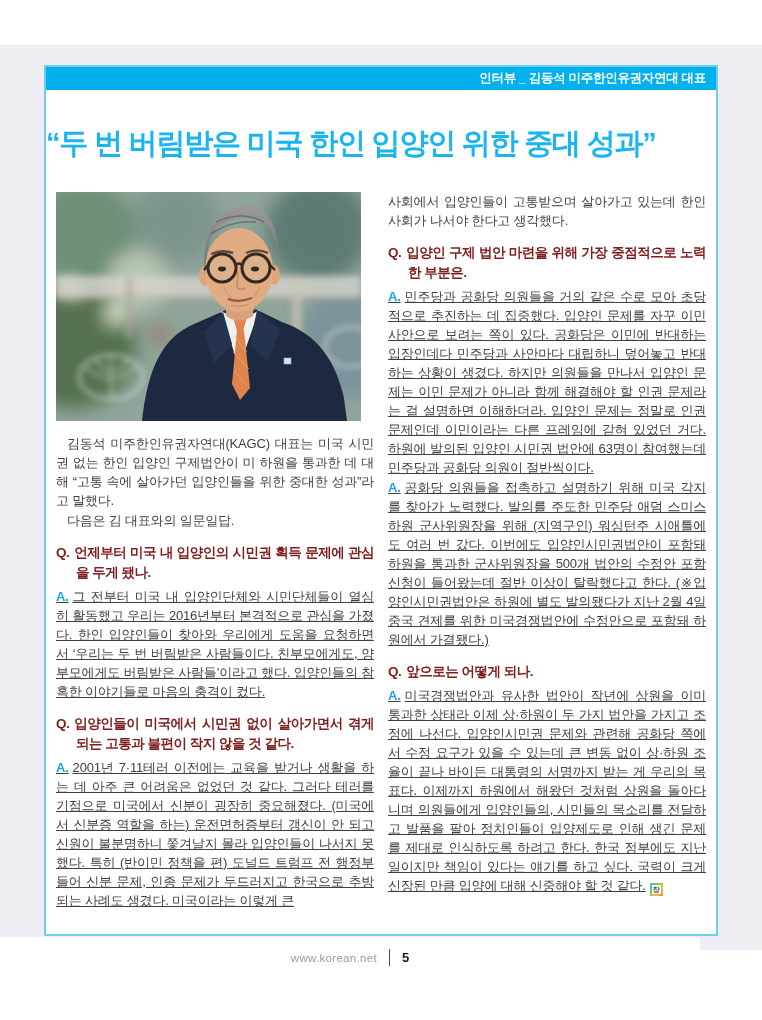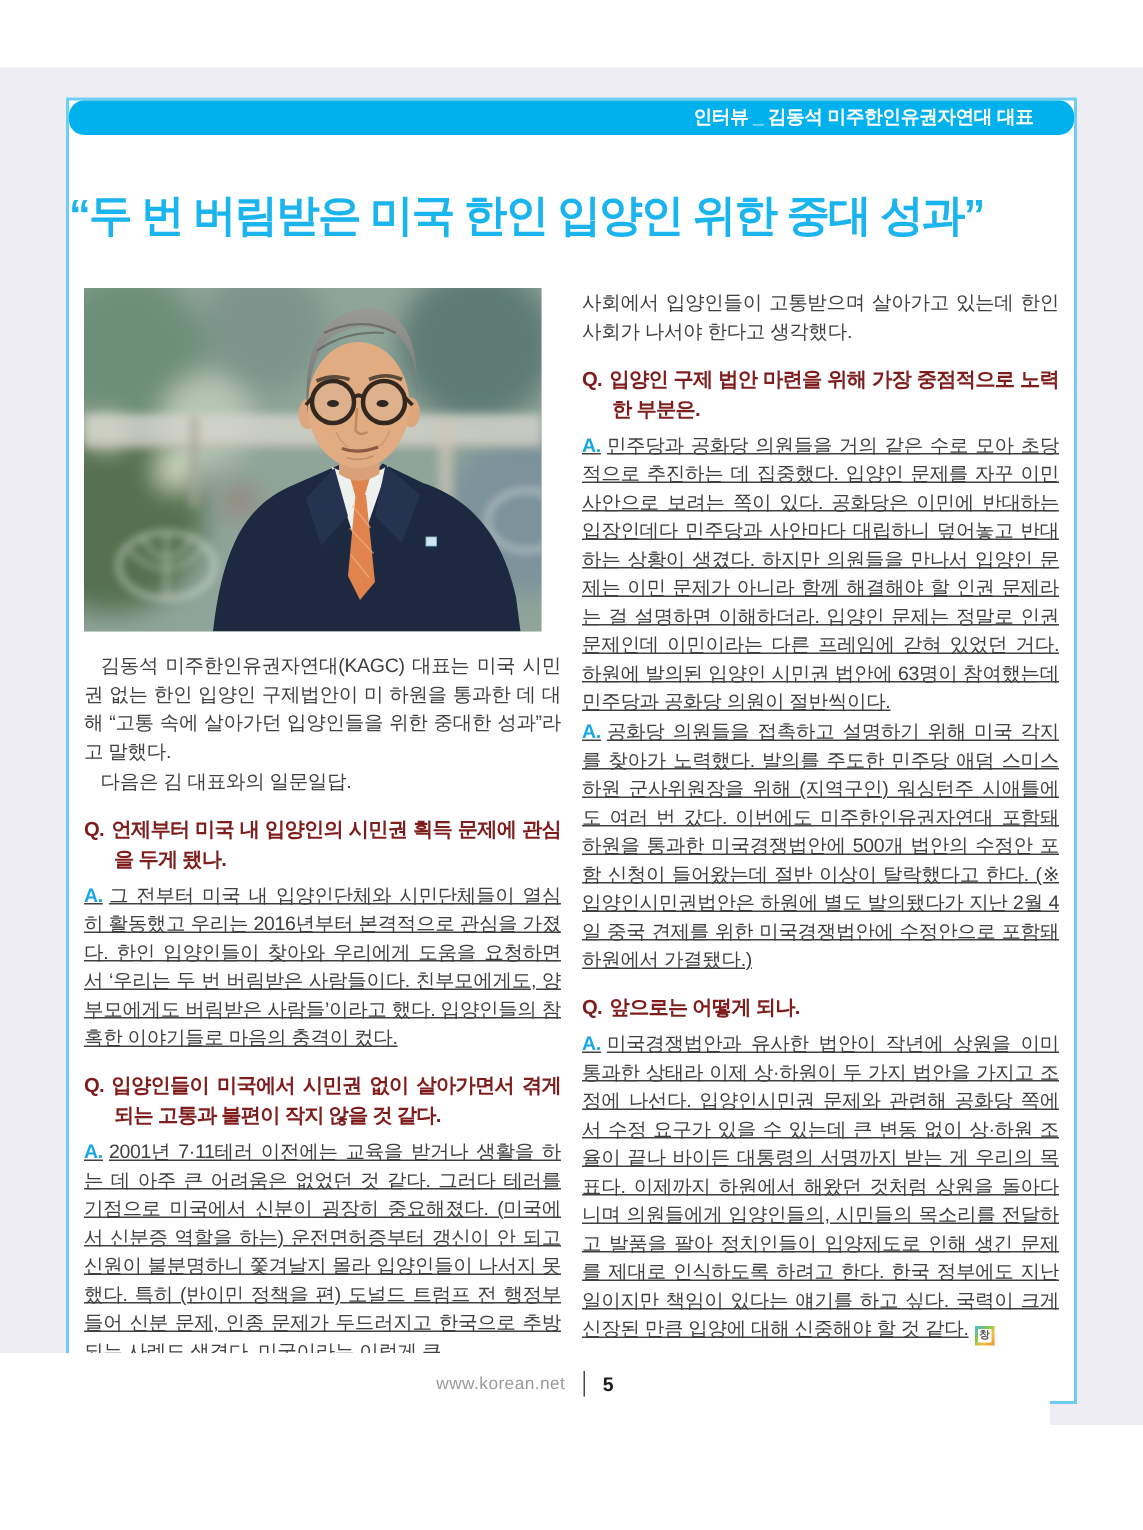--- a/index.html
+++ b/index.html
@@ -3,21 +3,21 @@
 <meta charset="utf-8">
 <style>
   * { margin:0; padding:0; box-sizing:border-box; }
   html,body { background:#fff; }
   body { width:762px; height:1020px; font-family:"Liberation Sans","DejaVu Sans",sans-serif; }
   .page { position:relative; width:762px; height:1020px; overflow:hidden; background:#fff; }
   .page-bg { position:absolute; left:0; top:45px; width:762px; height:905px; background:#ededf3; }
   .content-box { position:absolute; left:44px; top:65px; width:674px; height:871px;
                  background:#fff; border:2px solid #6fcdf4; }
   .header-bar { height:23px; background:#00b1ee; display:flex; align-items:center;
-                justify-content:flex-end; padding:0 27px;border-radius:10px; }
+                justify-content:flex-end; padding:0 10px; }
   .header-bar span { color:#fff; font-weight:bold; font-size:12.5px; letter-spacing:-0.3px; }
   .headline { margin-top:34px; text-align:left; color:#1ab4ee; font-size:29px;
               font-weight:bold; letter-spacing:-1.2px; white-space:nowrap; }
   .columns { display:flex; gap:14px; padding:0 10px; margin-top:28px; }
   .col { flex:0 0 318px; width:318px; font-size:13px; line-height:19px; color:#404040;
          text-align:justify; word-break:break-all; letter-spacing:-0.2px; }
   .photo { width:305px; height:229px; margin-bottom:13px; overflow:hidden; background:#8fa59a; }
   .photo svg { display:block; }
   .blk.p { text-indent:11px; margin-bottom:1px; }
   .blk.q { color:#7f1d1d; font-weight:bold; padding-left:20px; text-indent:-20px;
@@ -26,21 +26,21 @@
   .blk.q .ql { margin-right:5px; }
   .blk.a { margin-bottom:1px;text-decoration:underline; }
   .blk.a .al { color:#18a7e1; font-weight:bold; margin-right:4px; }
   .blk.cont { margin-bottom:1px; }
   .endmark { display:inline-block; vertical-align:-2px; margin-left:4px; padding:2px;
              background:linear-gradient(135deg,#4ab8e8 0%,#7ac94e 35%,#f5c33b 65%,#f08a3c 100%);
              line-height:0; }
   .endmark-in { display:inline-flex; width:9px; height:9px; background:#fff; color:#555;
                 font-size:7px; line-height:9px; justify-content:center; align-items:center;
                 font-weight:bold; }
-  .footer { position:absolute; left:0; top:902px; width:700px; height:70px; background:#fff;
+  .footer { position:absolute; left:0; top:937px; width:700px; height:70px; background:#fff;
             display:flex; align-items:flex-start; justify-content:center; }
   .footer-inner { display:flex; align-items:center; gap:12px; margin-top:12px; }
   .site { color:#9a9a9a; font-size:11.5px; letter-spacing:0.3px; }
   .pagenum-divider { width:1px; height:17px; background:#4a4a4a; }
   .pagenum { color:#1a1a1a; font-size:13px; font-weight:bold; }
 </style>
 </head>
 <body>
 
 <div class="page">
@@ -135,21 +135,21 @@
         <p class="blk q"><span class="ql">Q.</span><span>입양인들이 미국에서 시민권 없이 살아가면서 겪게 되는 고통과 불편이 작지 않을 것 같다.</span></p>
         <p class="blk a"><span class="al">A.</span><span>2001년 7·11테러 이전에는 교육을 받거나 생활을 하는 데 아주 큰 어려움은 없었던 것 같다. 그러다 테러를 기점으로 미국에서 신분이 굉장히 중요해졌다. (미국에서 신분증 역할을 하는) 운전면허증부터 갱신이 안 되고 신원이 불분명하니 쫓겨날지 몰라 입양인들이 나서지 못했다. 특히 (반이민 정책을 편) 도널드 트럼프 전 행정부 들어 신분 문제, 인종 문제가 두드러지고 한국으로 추방되는 사례도 생겼다. 미국이라는 이렇게 큰</span></p>
       </div>
 
       <div class="col">
         <p class="blk cont"><span>사회에서 입양인들이 고통받으며 살아가고 있는데 한인사회가 나서야 한다고 생각했다.</span></p>
 
         <p class="blk q"><span class="ql">Q.</span><span>입양인 구제 법안 마련을 위해 가장 중점적으로 노력한 부분은.</span></p>
         <p class="blk a"><span class="al">A.</span><span>민주당과 공화당 의원들을 거의 같은 수로 모아 초당적으로 추진하는 데 집중했다. 입양인 문제를 자꾸 이민 사안으로 보려는 쪽이 있다. 공화당은 이민에 반대하는 입장인데다 민주당과 사안마다 대립하니 덮어놓고 반대하는 상황이 생겼다. 하지만 의원들을 만나서 입양인 문제는 이민 문제가 아니라 함께 해결해야 할 인권 문제라는 걸 설명하면 이해하더라. 입양인 문제는 정말로 인권 문제인데 이민이라는 다른 프레임에 갇혀 있었던 거다. 하원에 발의된 입양인 시민권 법안에 63명이 참여했는데 민주당과 공화당 의원이 절반씩이다.</span></p>
 
-        <p class="blk a"><span class="al">A.</span><span>공화당 의원들을 접촉하고 설명하기 위해 미국 각지를 찾아가 노력했다. 발의를 주도한 민주당 애덤 스미스 하원 군사위원장을 위해 (지역구인) 워싱턴주 시애틀에도 여러 번 갔다. 이번에도 미주한인유권자연대 포함돼 하원을 통과한 미국경쟁법안에 500개 법안의 수정안 포함 신청이 들어왔는데 절반 이상이 탈락했다고 한다. (※입양인시민권법안은 하원에 별도 발의됐다가 지난 2월 4일 중국 견제를 위한 미국경쟁법안에 수정안으로 포함돼 하원에서 가결됐다.)</span></p>
+        <p class="blk a"><span class="al">A.</span><span>공화당 의원들을 접촉하고 설명하기 위해 미국 각지를 찾아가 노력했다. 발의를 주도한 민주당 애덤 스미스 하원 군사위원장을 위해 (지역구인) 워싱턴주 시애틀에도 여러 번 갔다. 이번에도 입양인시민권법안이 포함돼 하원을 통과한 군사위원장을 500개 법안의 수정안 포함 신청이 들어왔는데 절반 이상이 탈락했다고 한다. (※입양인시민권법안은 하원에 별도 발의됐다가 지난 2월 4일 중국 견제를 위한 미국경쟁법안에 수정안으로 포함돼 하원에서 가결됐다.)</span></p>
 
         <p class="blk q"><span class="ql">Q.</span><span>앞으로는 어떻게 되나.</span></p>
         <p class="blk a"><span class="al">A.</span><span>미국경쟁법안과 유사한 법안이 작년에 상원을 이미 통과한 상태라 이제 상·하원이 두 가지 법안을 가지고 조정에 나선다. 입양인시민권 문제와 관련해 공화당 쪽에서 수정 요구가 있을 수 있는데 큰 변동 없이 상·하원 조율이 끝나 바이든 대통령의 서명까지 받는 게 우리의 목표다. 이제까지 하원에서 해왔던 것처럼 상원을 돌아다니며 의원들에게 입양인들의, 시민들의 목소리를 전달하고 발품을 팔아 정치인들이 입양제도로 인해 생긴 문제를 제대로 인식하도록 하려고 한다. 한국 정부에도 지난 일이지만 책임이 있다는 얘기를 하고 싶다. 국력이 크게 신장된 만큼 입양에 대해 신중해야 할 것 같다.</span><span class="endmark"><span class="endmark-in">창</span></span></p>
       </div>
 
     </div>
   </div>
 
   <div class="footer">
     <div class="footer-inner">

